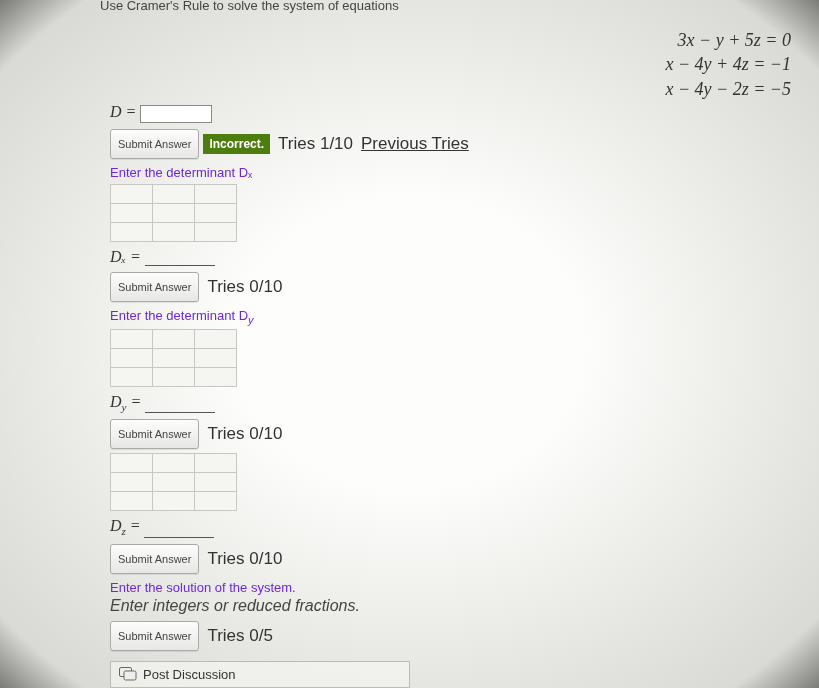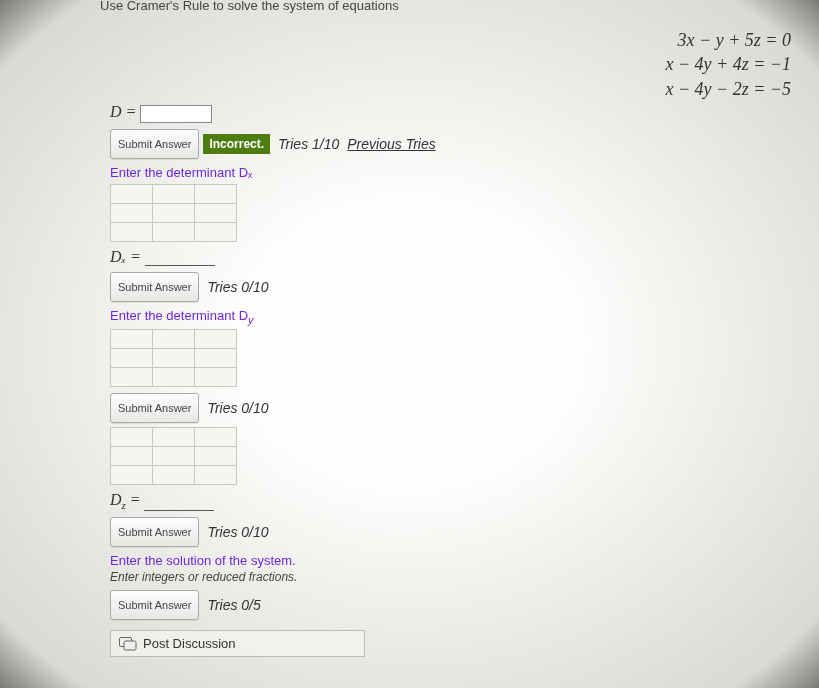--- a/index.html
+++ b/index.html
@@ -62,21 +62,21 @@
     }
     .incorrect-badge {
       background: #4d7c0f;
       color: #fff;
       font-size: 12px;
       padding: 3px 6px;
       font-weight: bold;
       display: inline-block;
       vertical-align: middle;
     }
-    .tries-text { font-size: 14px; margin-left: 4px; font-style: italic; }
+    .tries-text { font-size: 17px; margin-left: 4px; }
     .link { text-decoration: underline; color: #333; cursor: pointer; }
     .blank-line {
       border-bottom: 1px solid #555;
       display: inline-block;
       min-width: 70px;
       height: 14px;
       vertical-align: bottom;
     }
     .blank-line.long { min-width: 130px; }
     .matrix {
@@ -84,27 +84,27 @@
       border: 1px solid #bbb;
       margin: 4px 0 6px 0;
     }
     .matrix td {
       border: 1px solid #c7c7c3;
       width: 42px;
       height: 19px;
       background: #f5f5f1;
     }
     .instr { font-size: 13px; color: #6d28d9; margin: 6px 0 2px 0; }
-    .instr-em { font-style: italic; font-size: 12px; color: #444; }
+    .instr-em { font-style: italic; font-size: 16px; color: #444; }
     .footer-box {
       border: 1px solid #bbb;
       background: rgba(245,245,241,0.7);
       padding: 5px 8px;
       margin-top: 10px;
-      width: 255px;
+      width: 300px;
       font-size: 13px;
       color: #333;
       display: flex;
       align-items: center;
       gap: 6px;
     }
     .disc-icon {
       width: 18px; height: 14px;
       position: relative;
       display: inline-block;
@@ -181,20 +181,24 @@
           <td></td>
           <td></td>
         </tr>
     <tr>
           <td></td>
           <td></td>
           <td></td>
         </tr>
   </tbody>
     </table>
+  <div class="answer-row">
+    <span class="mathlabel"><span>D</span><span class="sub">y</span><span> =</span></span>
+    <span class="blank-line"></span>
+  </div>
   <div class="submit-row">
     <button class="btn">Submit Answer</button>
     <span class="tries-text">Tries 0/10</span>
   </div>
 
   <table class="matrix">
     <tbody>
         <tr>
           <td></td>
           <td></td>

